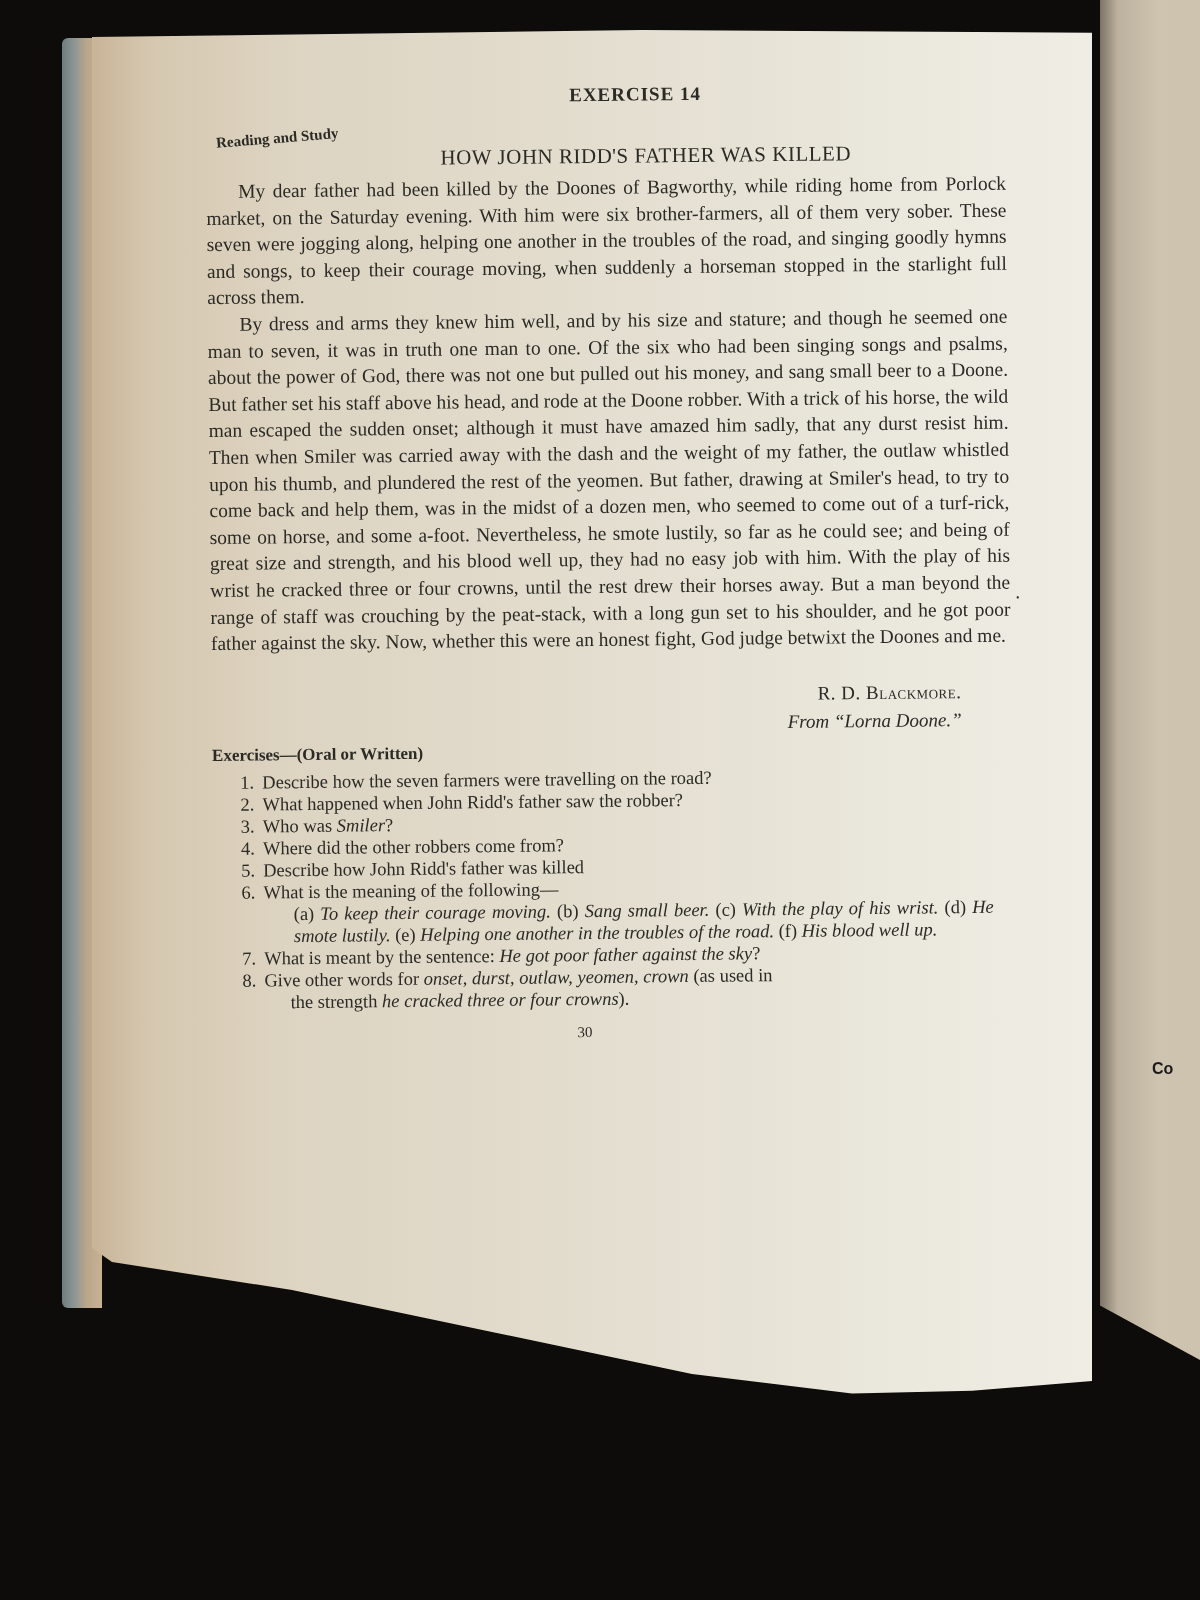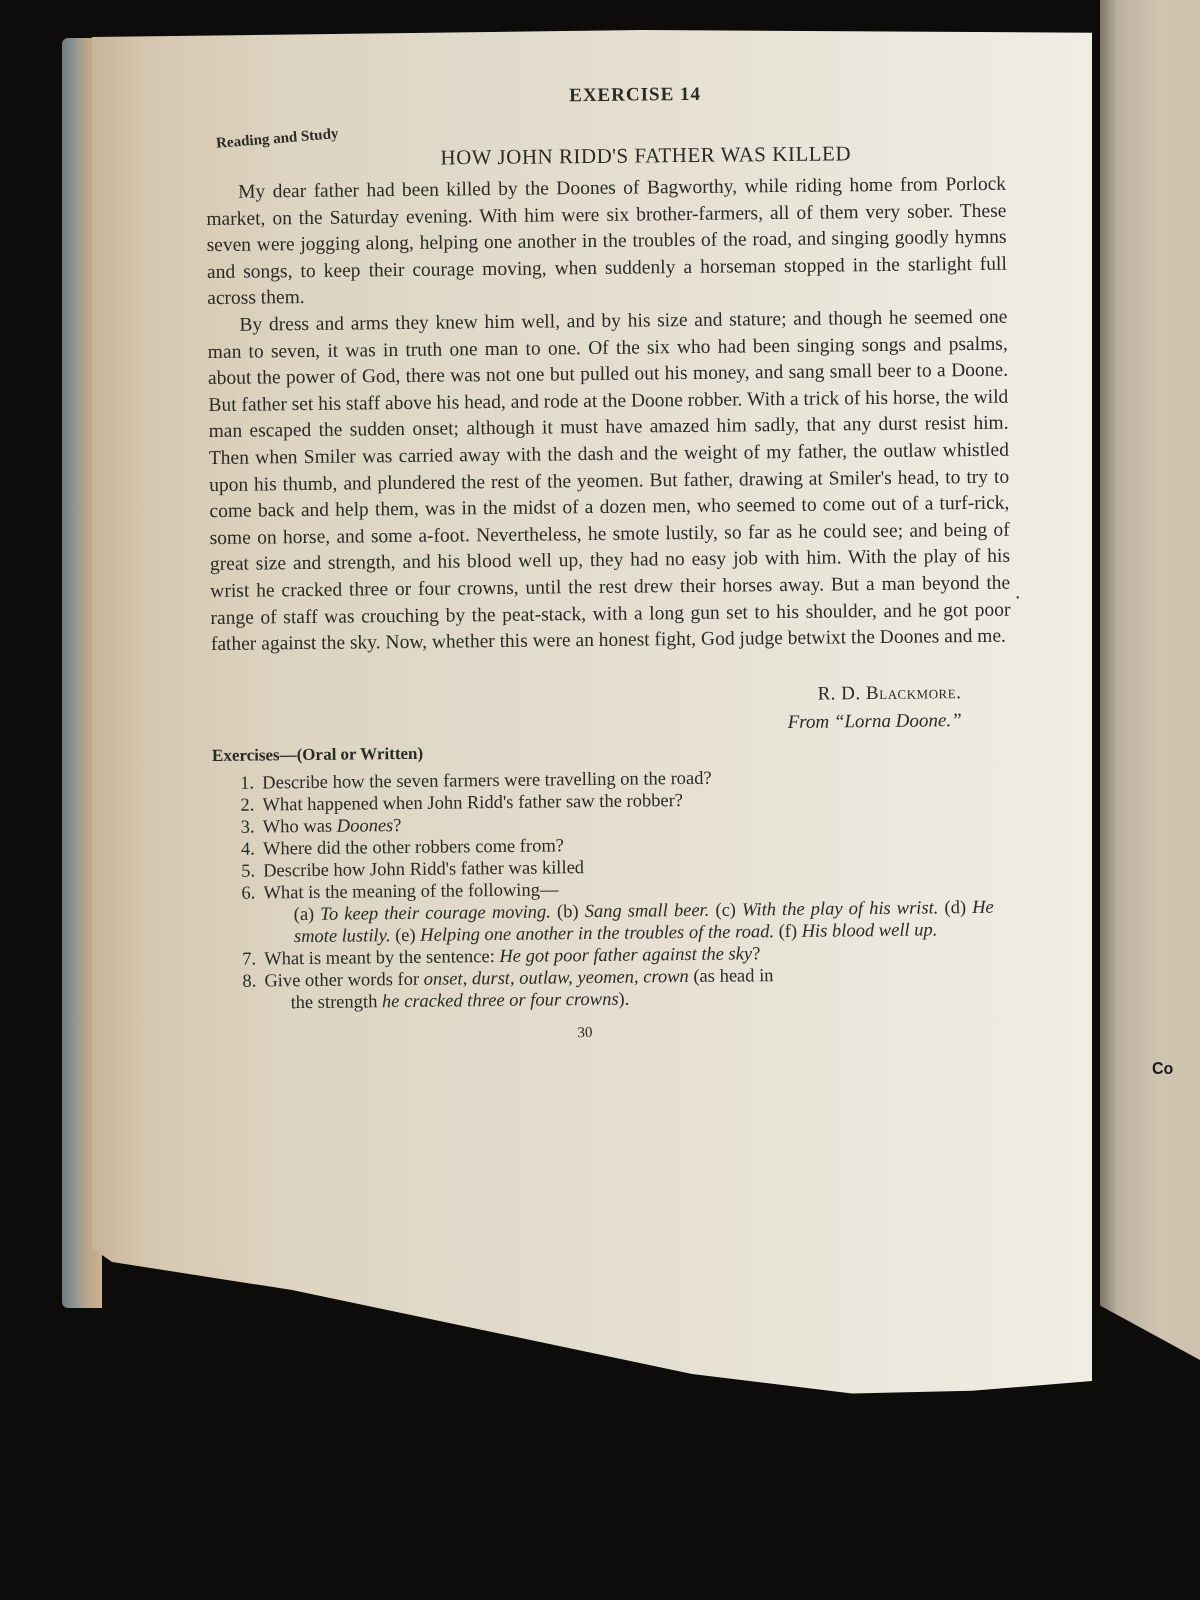--- a/index.html
+++ b/index.html
@@ -87,33 +87,33 @@
   <div class="attrib">
     <div class="author">R. D. Blackmore.</div>
     <div class="source">From “Lorna Doone.”</div>
   </div>
 
   <div class="ex-heading">Exercises—(Oral or Written)</div>
 
   <ul class="questions">
     <li><span class="num">1.</span><span>Describe how the seven farmers were travelling on the road?</span></li>
     <li><span class="num">2.</span><span>What happened when John Ridd's father saw the robber?</span></li>
-    <li><span class="num">3.</span><span>Who was </span><i>Doones</i><span>?</span></li>
+    <li><span class="num">3.</span><span>Who was </span><i>Smiler</i><span>?</span></li>
     <li><span class="num">4.</span><span>Where did the other robbers come from?</span></li>
     <li><span class="num">5.</span><span>Describe how John Ridd's father was killed</span></li>
     <li><span class="num">6.</span><span>What is the meaning of the following—</span>
       <div class="sub">
         <span class="lbl">(a)</span> <span>To keep their courage moving.</span>
         <span class="lbl">(b)</span> <span>Sang small beer.</span>
         <span class="lbl">(c)</span> <span>With the play of his wrist.</span>
         <span class="lbl">(d)</span> <span>He smote lustily.</span>
         <span class="lbl">(e)</span> <span>Helping one another in the troubles of the road.</span>
         <span class="lbl">(f)</span> <span>His blood well up.</span>
       </div>
     </li>
     <li><span class="num">7.</span><span>What is meant by the sentence: </span><i>He got poor father against the sky</i><span>?</span></li>
-    <li><span class="num">8.</span><span>Give other words for </span><i>onset, durst, outlaw, yeomen, crown</i><span> (as head in</span>
+    <li><span class="num">8.</span><span>Give other words for </span><i>onset, durst, outlaw, yeomen, crown</i><span> (as used in</span>
       <div class="q-cont"><span>the strength </span><i>he cracked three or four crowns</i><span>).</span></div>
     </li>
   </ul>
 
   <div class="page-number">30</div>
 </div>
 
 </body></html>

